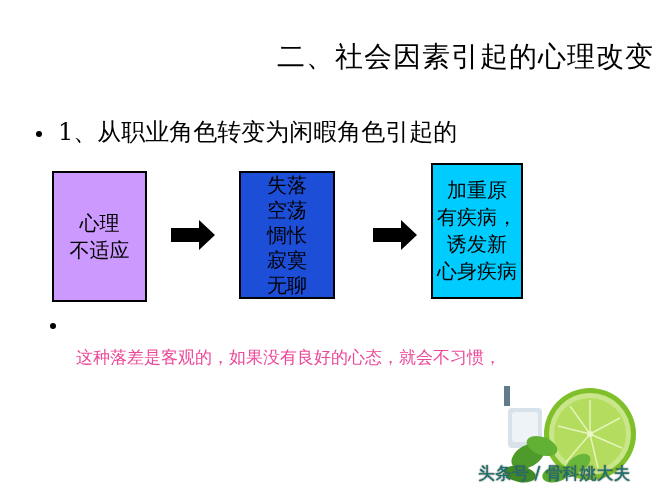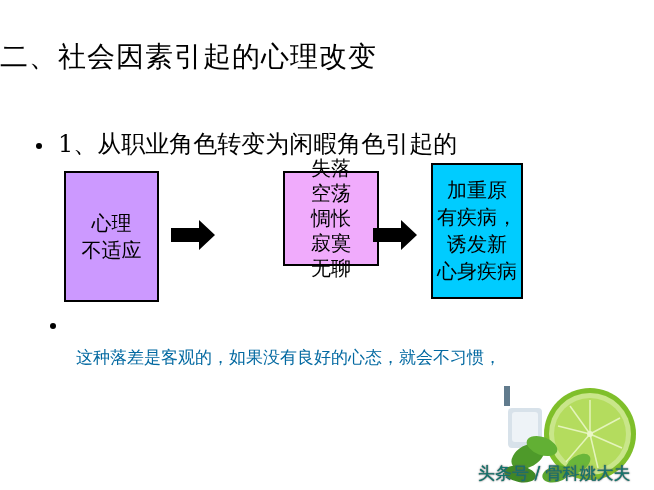--- a/index.html
+++ b/index.html
@@ -1,34 +1,34 @@
 <!DOCTYPE html>
 <html><head>
 <meta charset="utf-8">
 <style>
   html, body { margin:0; padding:0; }
   body { width:654px; height:490px; background:#ffffff; position:relative; overflow:hidden;
          font-family: "DejaVu Sans", sans-serif; color:#000; }
-  .title { position:absolute; left:0; top:38px; width:654px; text-align:left; font-size:28px;
+  .title { position:absolute; left:0; top:38px; width:654px; text-align:right; font-size:28px;
            font-family:"DejaVu Serif", serif; letter-spacing:1px; }
   .bullet { position:absolute; font-family:"DejaVu Serif", serif; }
-  .b1 { left:36px; top:116px; font-size:24px;margin-top:12px; }
+  .b1 { left:36px; top:116px; font-size:24px; }
   .b2 { left:50px; top:312px; font-size:21px; }
   .dot { display:inline-block; width:6px; height:6px; background:#000; border-radius:50%;
          vertical-align:middle; margin-right:16px; }
   .box { position:absolute; border:2px solid #000; box-sizing:border-box; display:flex;
          align-items:center; justify-content:center; text-align:center; font-size:20px; line-height:27px; }
-  .box-purple { left:52px; top:171px; width:95px; height:131px; background:#cc99ff;margin-left:12px; }
-  .box-green  { left:239px; top:171px; width:96px; height:95px; background:#f0abfc; line-height:25px;margin-left:44px; }
+  .box-purple { left:52px; top:171px; width:95px; height:131px; background:#cc99ff; }
+  .box-green  { left:239px; top:171px; width:96px; height:128px; background:#1d4ed8; line-height:25px; }
   .box-blue   { left:431px; top:163px; width:92px; height:136px; background:#00ccff; }
   .box span { white-space:pre-line; }
   .arrow { position:absolute; width:44px; height:30px; }
   .arrow1 { left:171px; top:220px; }
   .arrow2 { left:373px; top:220px; }
-  .desc { position:absolute; left:76px; top:344px; font-size:17px; line-height:27px; color:#0369a1; }
+  .desc { position:absolute; left:76px; top:344px; font-size:17px; line-height:27px; color:#ec4899; }
   .photo { position:absolute; left:498px; top:386px; width:156px; height:104px; }
   .watermark { position:absolute; left:478px; top:462px; font-size:17px; color:#0f766e;
                text-shadow:0 0 2px #666, 0 0 1px #444; letter-spacing:0px; }
 </style>
 </head>
 <body>
 
 <div class="title">二、社会因素引起的心理改变</div>
 
 <div class="bullet b1">

